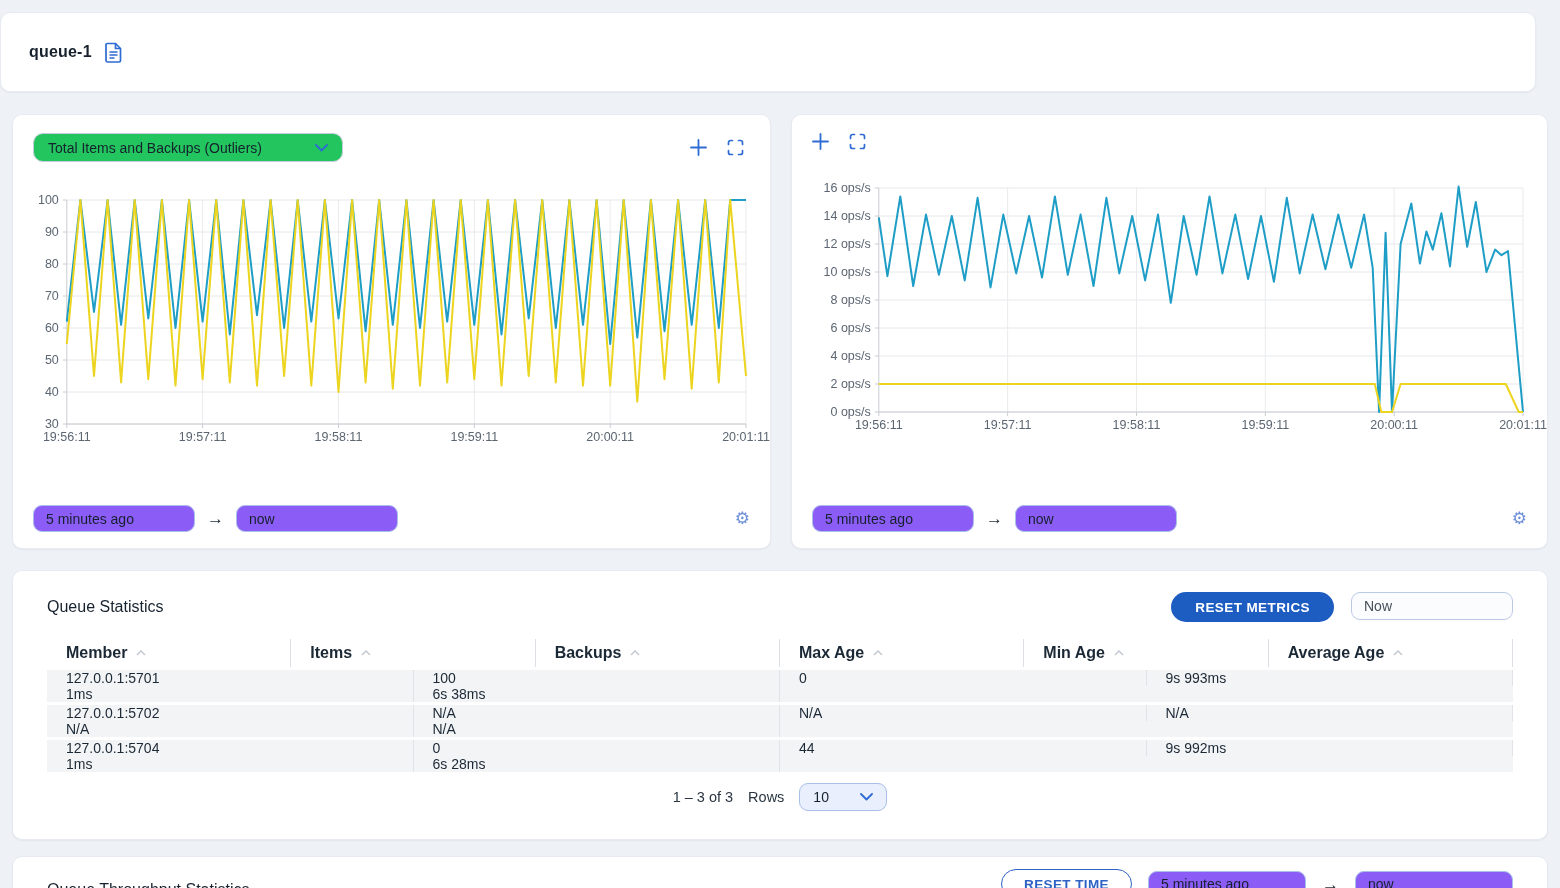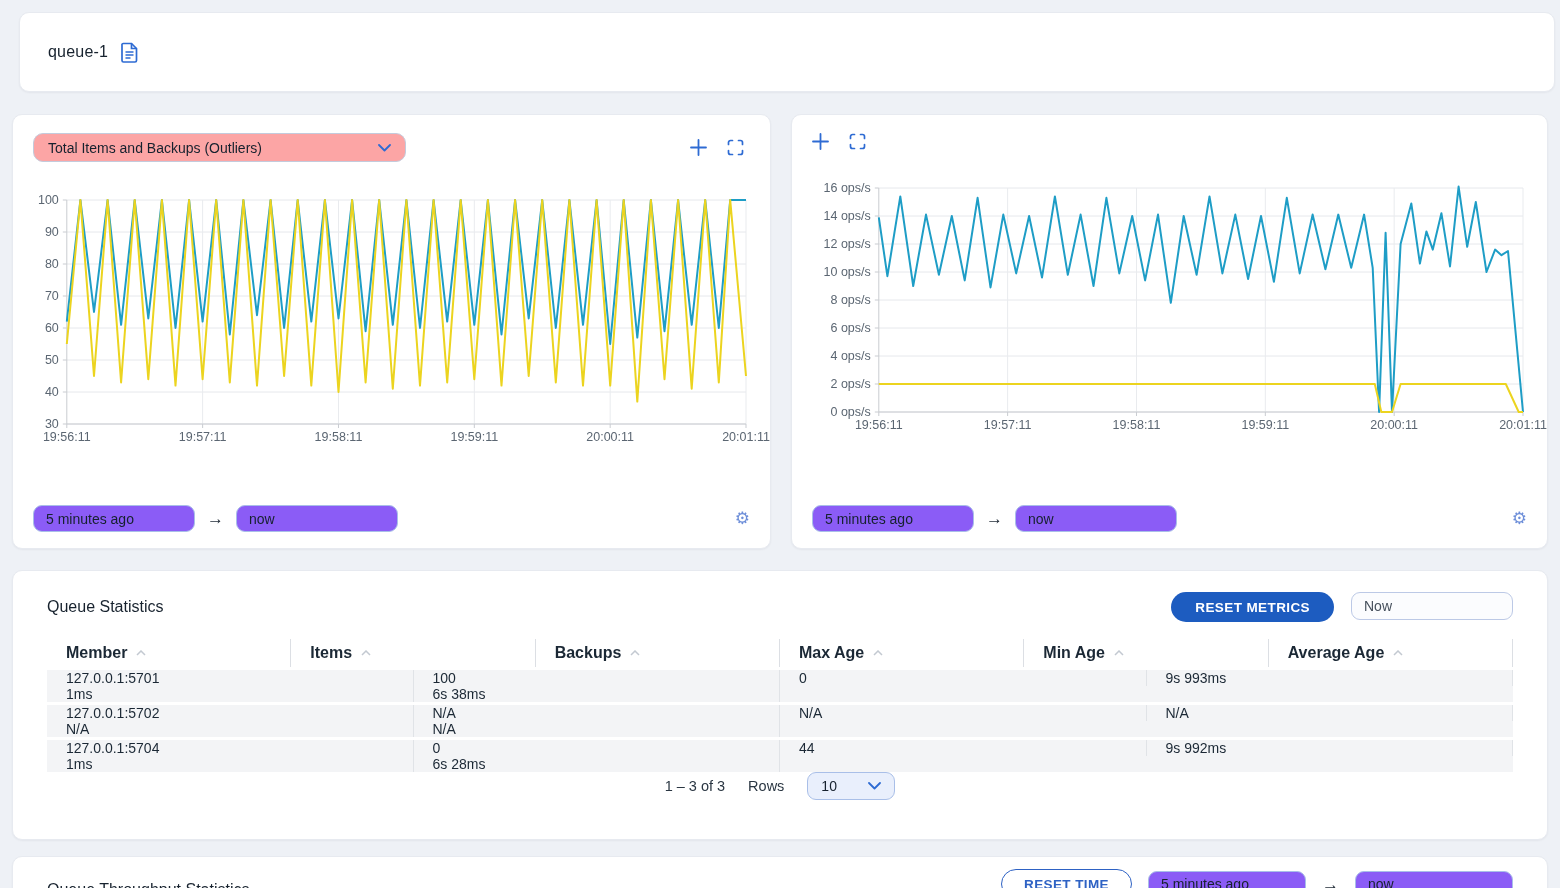--- a/index.html
+++ b/index.html
@@ -11,30 +11,30 @@
     position:relative;
   }
   .card {
     position:absolute;
     background:#ffffff;
     border:1px solid #e7eaf0;
     border-radius:10px;
     box-shadow:0 1px 2px rgba(16,24,40,0.05);
   }
   
-  #header-card { left:19px; top:12px; width:1536px; height:80px; display:flex; align-items:center; padding-left:28px; }
+  #header-card { left:0; top:12px; width:1536px; height:80px; display:flex; align-items:center; padding-left:28px;font-weight:bold; }
   .page-title { font-size:16px; color:#17222e; letter-spacing:.2px; }
   .doc-icon { margin-left:12px; display:inline-flex; }
   
   .chart-card { top:114px; height:435px; padding:18px 20px 16px 20px; display:flex; flex-direction:column; }
   #chart-card-left  { left:12px;  width:759px; }
   #chart-card-right { left:791px; width:757px; }
   .chart-head { display:flex; align-items:center; justify-content:space-between; }
   .select-pill {
-    width:373px; height:29px; background:#fca5a5; border:1px solid #c3cbdc; border-radius:10px;
+    width:310px; height:29px; background:#22c55e; border:1px solid #c3cbdc; border-radius:10px;
     display:flex; align-items:center; justify-content:space-between; padding:0 14px;
     font-size:14px; color:#16212e; cursor:pointer;
   }
   .head-icons { display:flex; align-items:center; gap:20px; margin-right:6px; }
   .icon-btn { display:inline-flex; cursor:pointer; }
   .chart-wrap { height:252px; margin-top:32px; position:relative; }
   .chart-wrap svg { overflow:visible; }
   svg text { font-family:"Liberation Sans", sans-serif; }
   .chart-foot { margin-top:auto; display:flex; align-items:center; gap:12px; }
   .time-pill {
@@ -57,21 +57,21 @@
     display:flex; align-items:center; padding:0 12px; font-size:14px; color:#46505c;
   }
   .tbl-header { display:grid; grid-template-columns:repeat(6,1fr); margin-top:17px; }
   .th {
     height:28px; display:flex; align-items:center; gap:9px; padding-left:19px;
     border-right:1px solid #dcdfe4; font-weight:bold; font-size:16px; color:#1b2835; cursor:pointer;
   }
   .tbl-row { display:grid; grid-template-columns:repeat(4,1fr); background:#f3f4f6; height:32px; margin-top:3px; }
   .tbl-row:first-of-type { margin-top:4px; }
   .td { display:flex; align-items:center; padding-left:19px; border-right:1px solid #e0e3e7; font-size:14px; color:#1b2835; }
-  .pagination { display:flex; align-items:center; justify-content:center; gap:23px; font-size:14.5px; color:#2a3642; }
+  .pagination { margin-top:11px; display:flex; align-items:center; justify-content:center; gap:15px; font-size:14.5px; color:#2a3642; }
   .rows-select {
     width:88px; height:28px; background:#e9effc; border:1px solid #a9bfe8; border-radius:9px;
     display:flex; align-items:center; justify-content:space-between; padding:0 13px; font-size:14px; color:#16212e; cursor:pointer;
   }
   
   #throughput-card { left:12px; top:856px; width:1536px; height:120px; padding:0 34px; }
   #throughput-card .section-title { position:absolute; left:34px; top:24px; }
   .tp-controls { position:absolute; right:34px; top:12px; display:flex; align-items:center; gap:16px; }
   .outline-btn {
     height:30px; padding:0 22px; background:#fff; border:1.5px solid #2e62c4; border-radius:999px;

